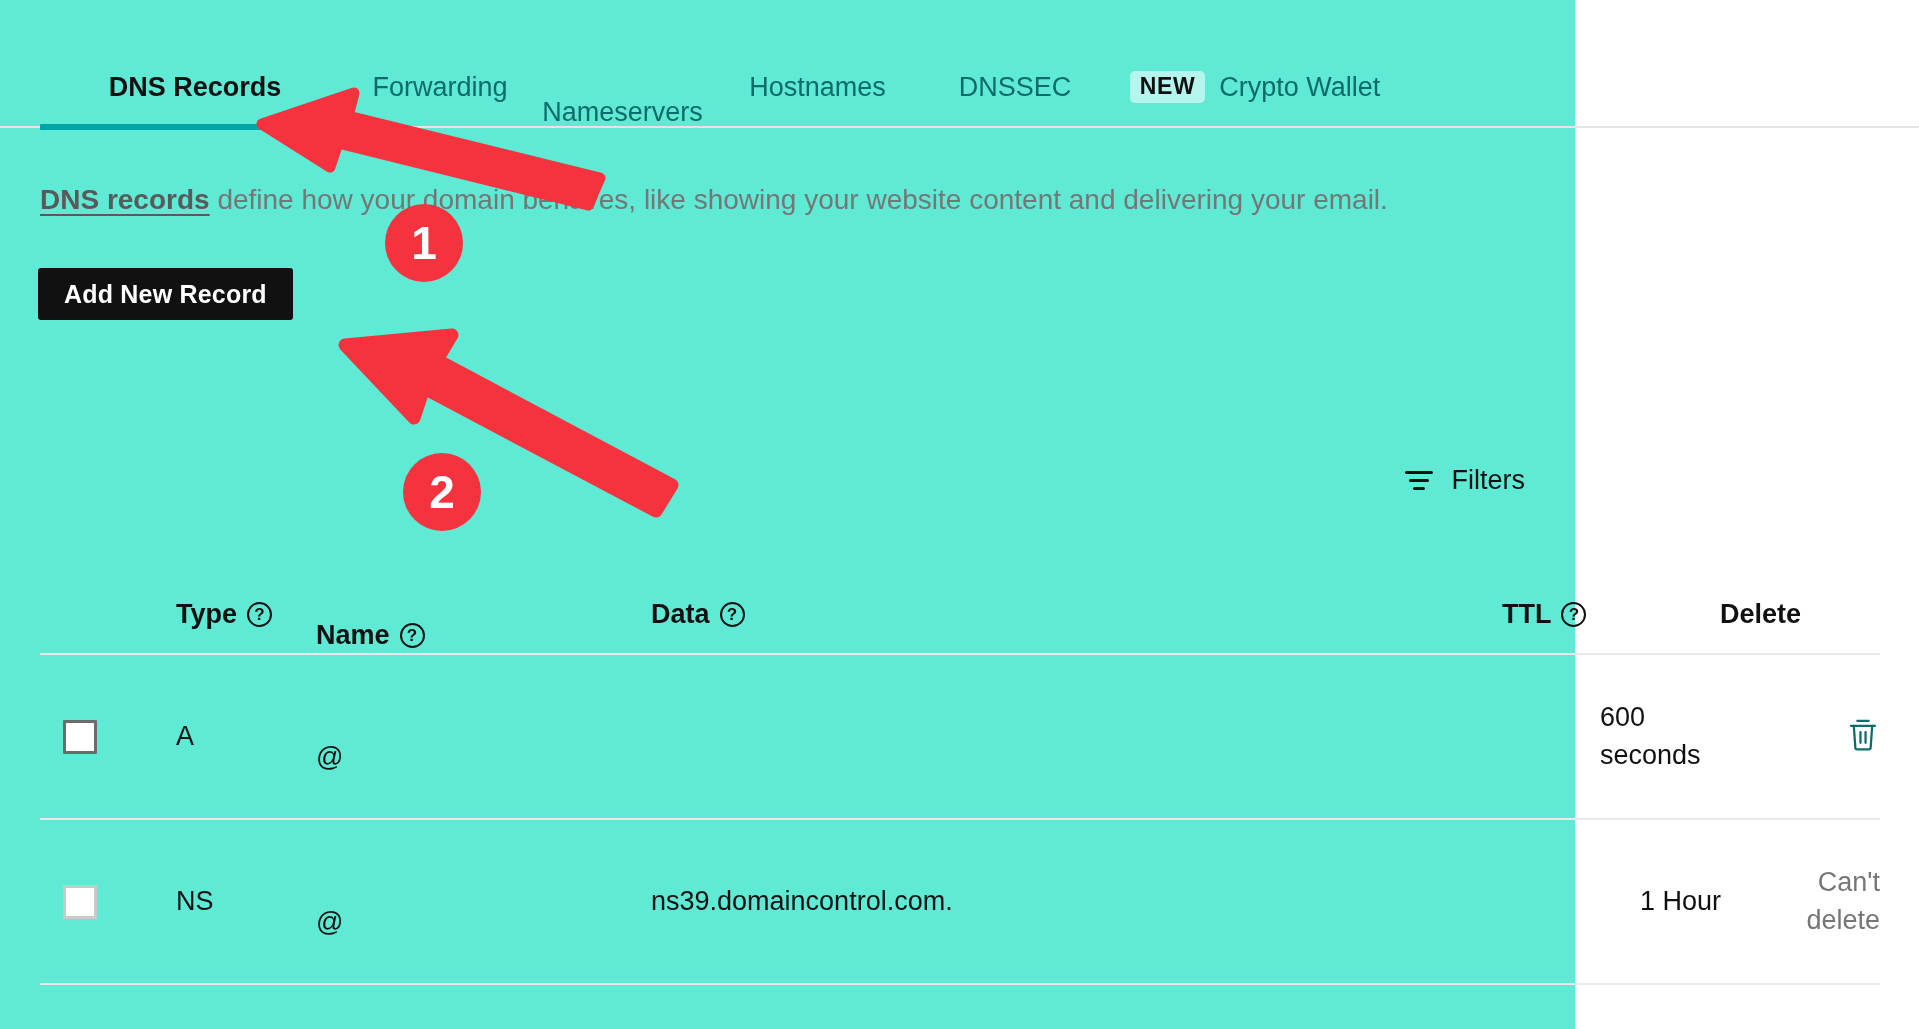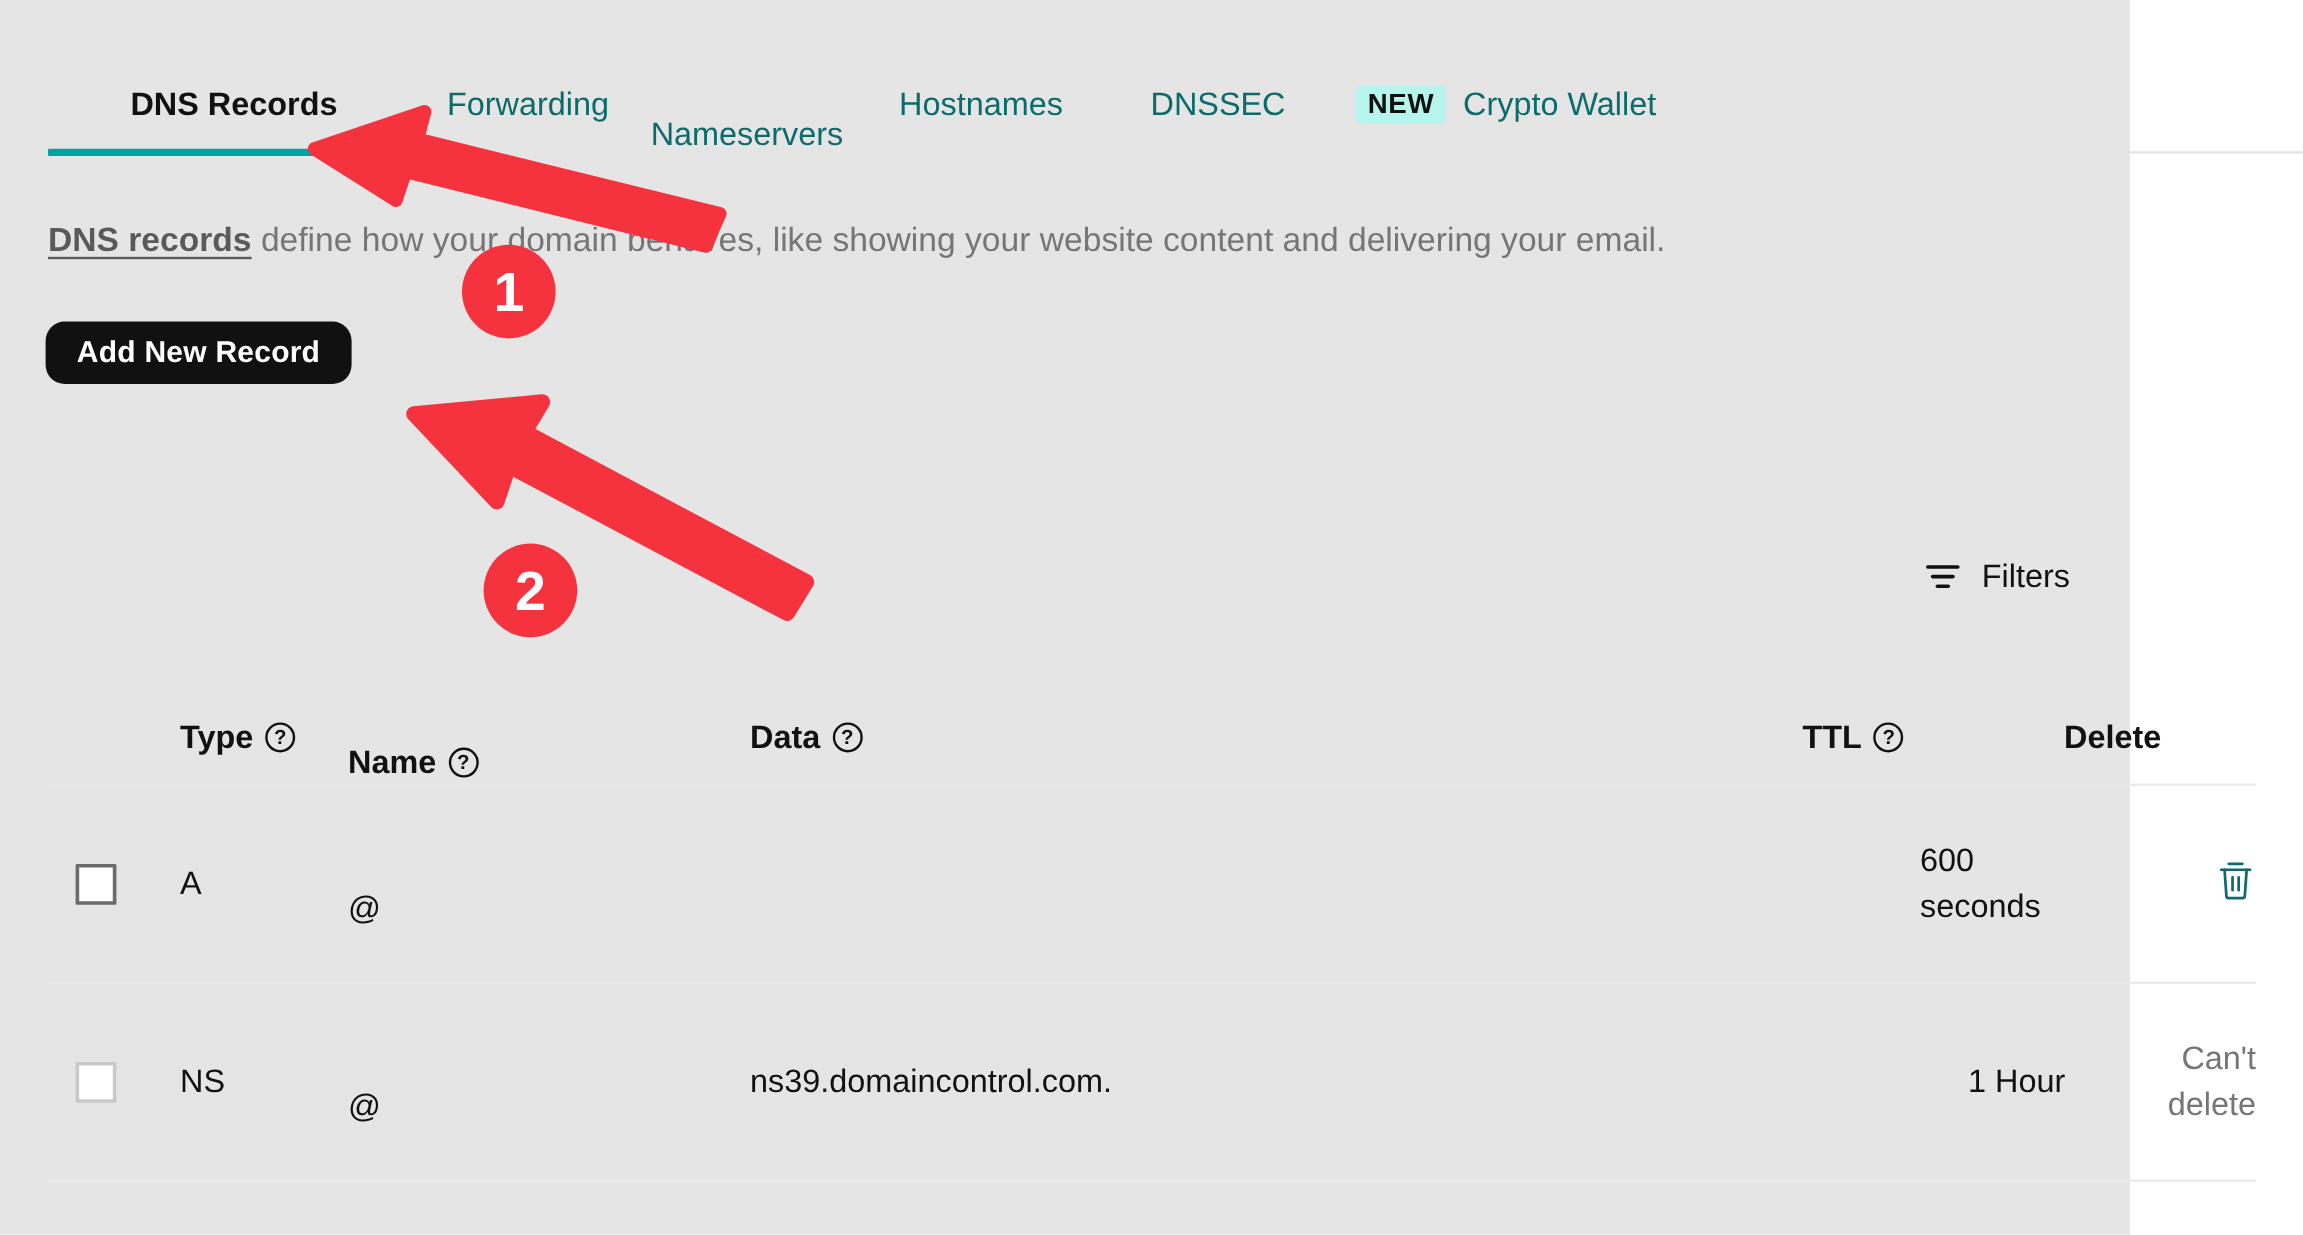--- a/index.html
+++ b/index.html
@@ -7,23 +7,23 @@
   html, body {
     width: 1919px;
     height: 1029px;
     background: #ffffff;
     font-family: "Liberation Sans", sans-serif;
     overflow: hidden;
   }
 
   #app {
     position: relative;
-    width: 1775px;
+    width: 1575px;
     height: 1029px;
-    background: #e5e5e5;
+    background: #5eead4;
   }
 
   
   .tabbar {
     position: absolute;
     left: 0;
     top: 40px;
     width: 1919px;
     height: 88px;
     border-bottom: 2px solid #e5e5e5;
@@ -96,21 +96,21 @@
   
   .add-btn {
     position: absolute;
     left: 38px;
     top: 268px;
     height: 52px;
     padding: 0 26px;
     background: #111111;
     color: #ffffff;
     border: none;
-    border-radius: 16px;
+    border-radius: 3px;
     font-family: "Liberation Sans", sans-serif;
     font-size: 25px;
     font-weight: bold;
     letter-spacing: 0.2px;
     cursor: pointer;
     display: flex;
     align-items: center;
   }
 
   
@@ -161,21 +161,21 @@
     border-bottom: 2px solid #eaeaea;
   }
 
   .row.data {
     min-height: 165px;
     align-items: center;
     border-bottom: 2px solid #eaeaea;
   }
 
   .c-check { width: 110px; flex: 0 0 110px; display: flex; align-items: center; padding-left: 23px; }
-  .c-type  { width: 140px; flex: 0 0 140px; }
+  .c-type  { width: 140px; flex: 0 0 140px; margin-left: 26px; }
   .c-name  { width: 335px; flex: 0 0 335px; margin-top: 42px; }
   .c-data  { flex: 1 1 auto; }
   .c-ttl   { width: 218px; flex: 0 0 218px; }
   .c-del   { width: 160px; flex: 0 0 160px; text-align: right; }
 
   .th {
     font-size: 27px;
     font-weight: bold;
     color: #111111;
     display: flex;

